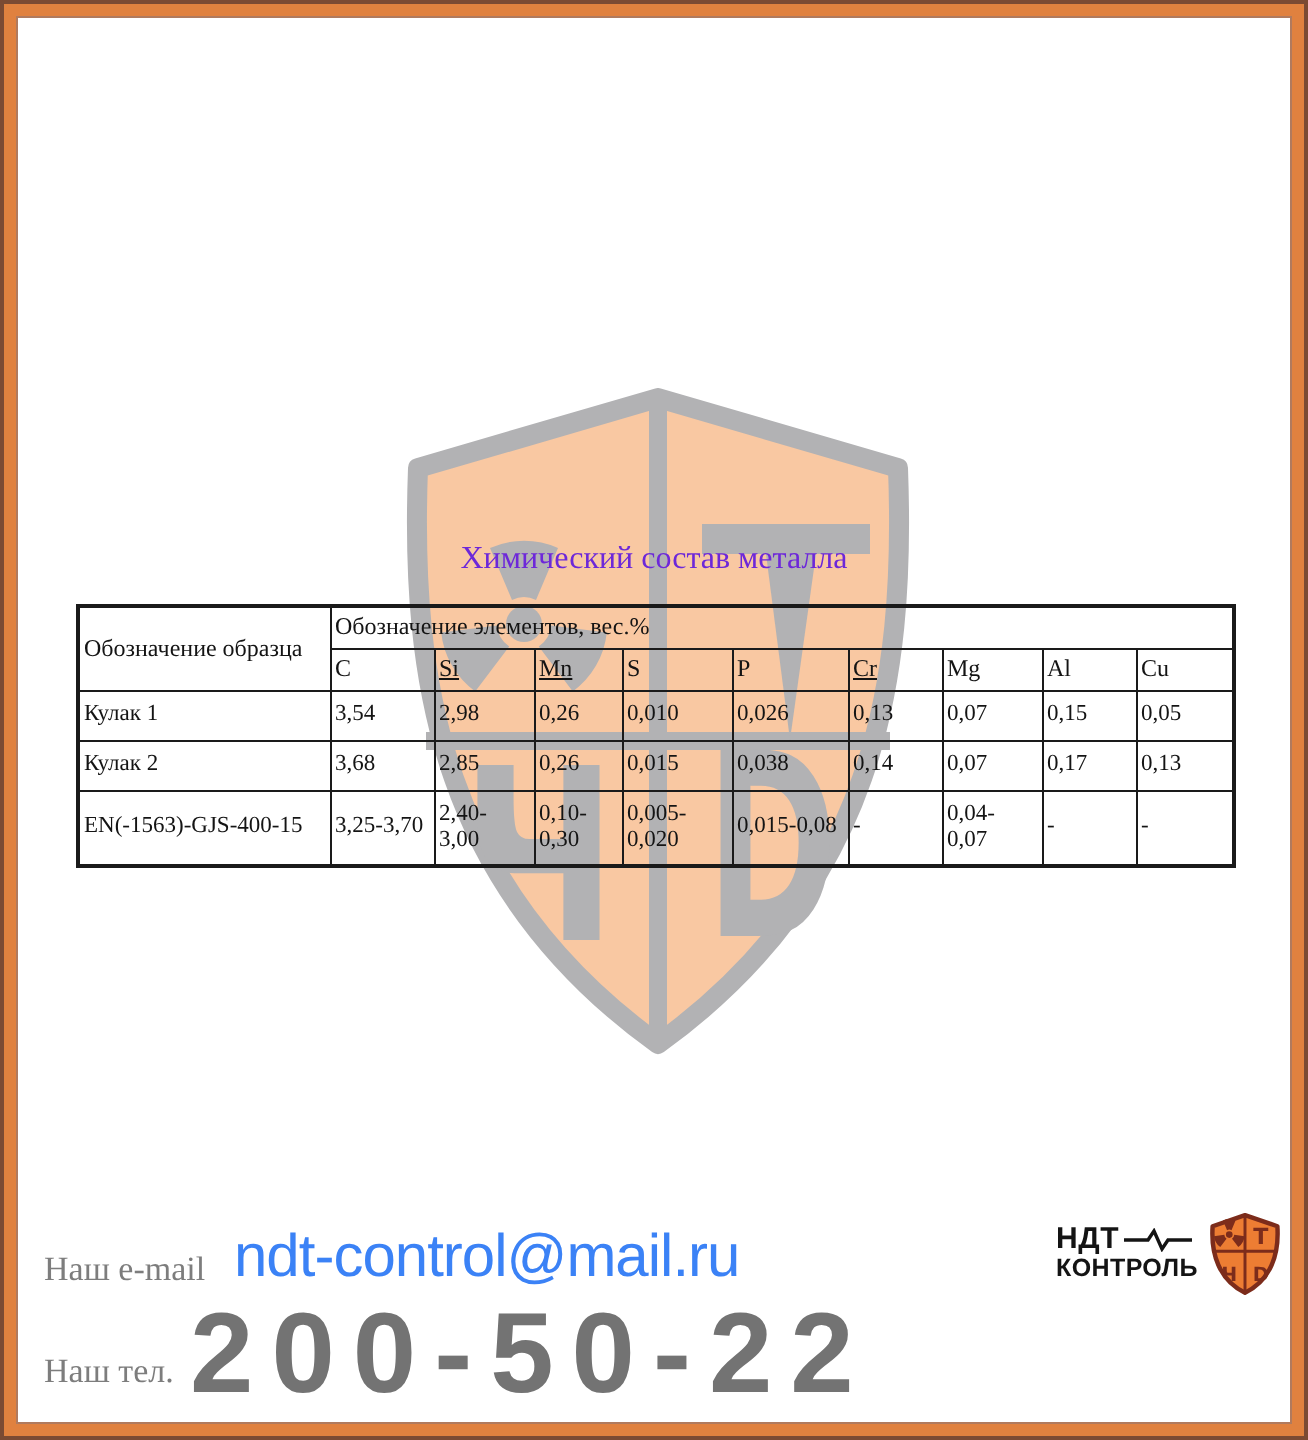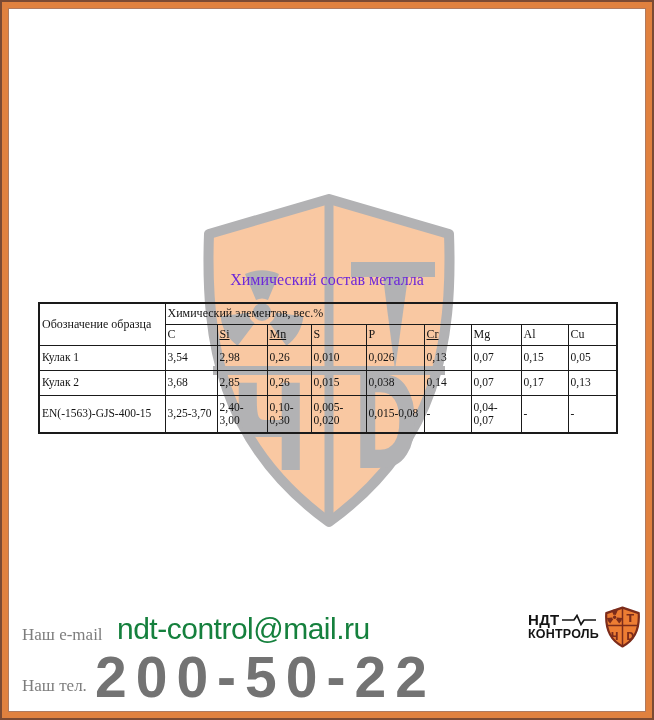--- a/index.html
+++ b/index.html
@@ -61,21 +61,21 @@
     position:absolute;left:22px;
     font-family:Liberation Serif, serif;
     font-size:17px;color:#7d7d7d;
     z-index:2;white-space:nowrap;
   }
   .email-label{top:625px;}
   .phone-label{top:676px;}
   .email-value{
     position:absolute;left:117px;top:612px;
     font-family:"Liberation Sans", sans-serif;
-    font-size:30px;letter-spacing:-0.5px;color:#15803d;
+    font-size:30px;letter-spacing:-0.5px;color:#3b82f6;
     z-index:2;white-space:nowrap;
   }
   .phone{
     position:absolute;left:95px;top:649px;
     display:flex;align-items:baseline;
     font-family:"Liberation Sans", sans-serif;
     font-weight:bold;line-height:1;
     z-index:2;white-space:nowrap;
   }
   .phone-area{font-size:45px;letter-spacing:4px;color:#f0731f;}
@@ -139,21 +139,21 @@
         <col style="width:55px">
         <col style="width:58px">
       <col style="width:47px">
         <col style="width:50px">
         <col style="width:47px">
       <col style="width:49px">
     </colgroup>
     <tbody>
       <tr class="hrow1">
         <td rowspan="2">Обозначение образца</td>
-        <td colspan="9">Химический элементов, вес.%</td>
+        <td colspan="9">Обозначение элементов, вес.%</td>
       </tr>
       <tr class="hrow2">
         <td>C</td>
         <td class="u">Si</td>
         <td class="u">Mn</td>
         <td>S</td>
         <td>P</td>
         <td class="u">Cr</td>
         <td>Mg</td>
         <td>Al</td>

